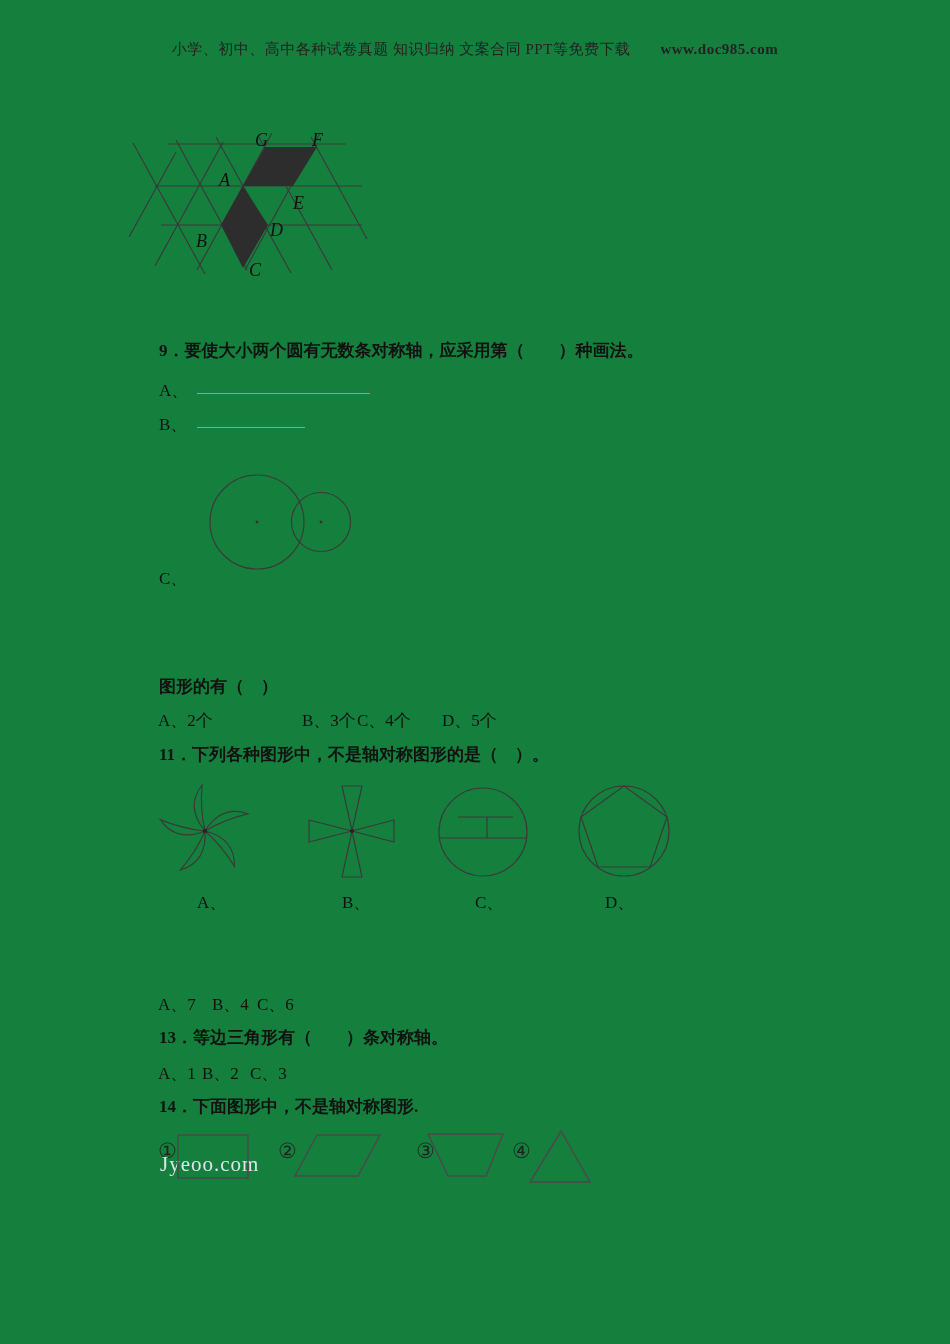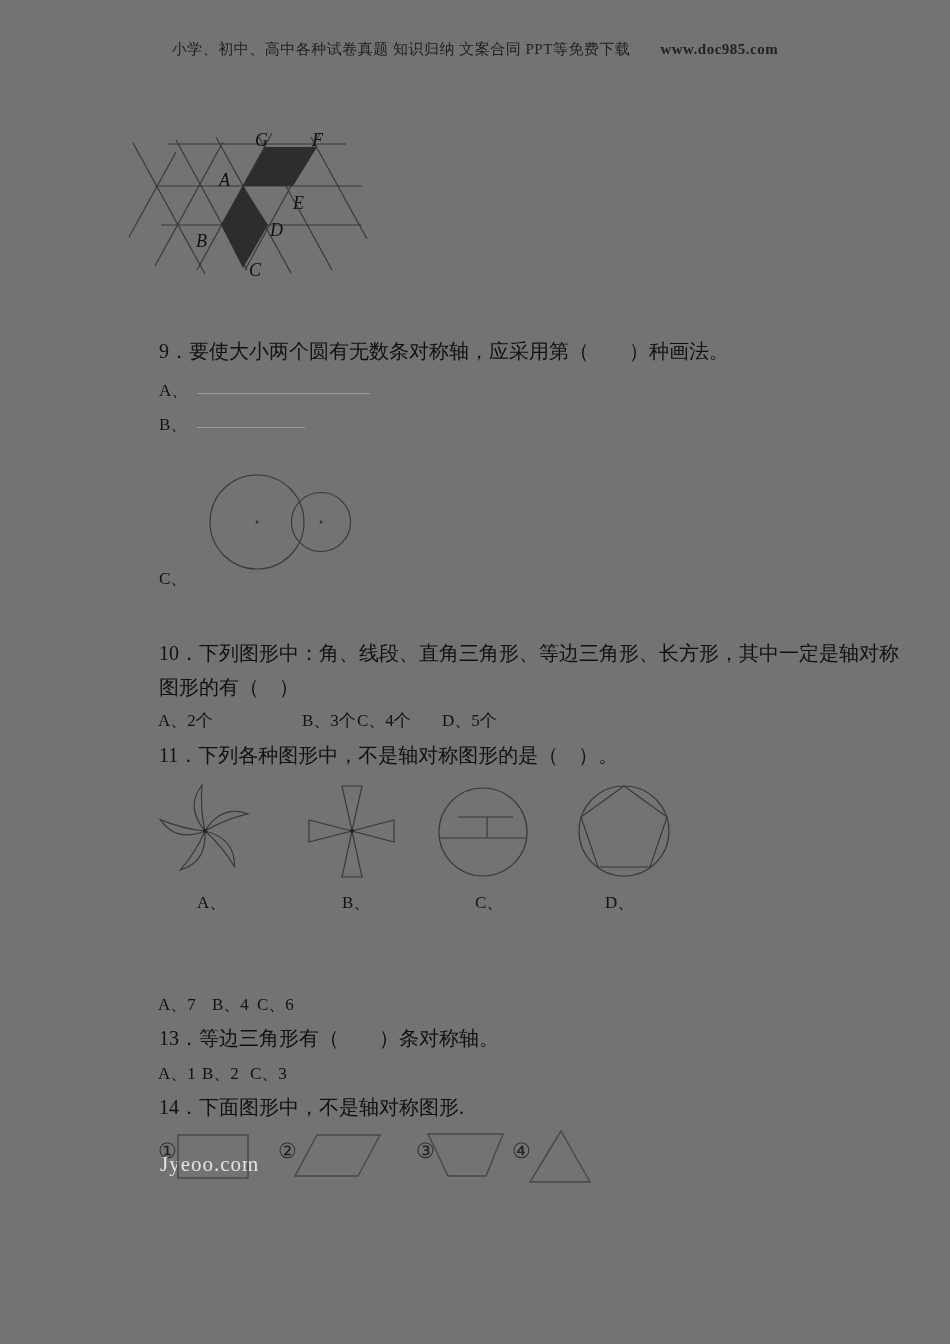--- a/index.html
+++ b/index.html
@@ -1,23 +1,23 @@
 <!DOCTYPE html>
 <html><head>
 <meta charset="utf-8">
 <style>
   html,body{margin:0;padding:0;background:#fff;}
   .page{
-    position:relative;width:950px;height:1344px;background:#737373;overflow:hidden;
+    position:relative;width:950px;height:1344px;background:#15803d;overflow:hidden;
     font-family:"Liberation Serif","DejaVu Serif",serif;color:#1a1a1a;
   }
   .abs{position:absolute;}
   .hdr{top:40px;left:0;right:0;text-align:center;font-size:15px;color:#222;letter-spacing:.5px;white-space:nowrap;}
   .hdr .site{font-weight:bold;margin-left:30px;}
-  .qline{font-size:20px;line-height:20px;white-space:nowrap;color:#111;}
+  .qline{font-size:17px;line-height:20px;white-space:nowrap;color:#111;font-weight:bold;}
   .optline{font-size:17px;line-height:20px;white-space:nowrap;color:#111;}
   .blankline{height:1px;background:#9a9a9a;}
   .figlabel{font-size:17px;color:#111;}
   .wm{font-size:21px;color:#dfe3ea;letter-spacing:1px;}
   .circnum{font-size:21px;color:#222;line-height:21px;}
   svg{display:block;}
   .stroke{fill:none;stroke:#3a3a3a;stroke-width:1.2;}
   .stroke15{fill:none;stroke:#4a4a4a;stroke-width:1.5;}
   .dark{fill:#2d2d2d;stroke:none;}
   .glabel{font-family:"Liberation Serif","DejaVu Serif",serif;font-style:italic;font-size:18px;fill:#111;}
@@ -67,21 +67,20 @@
 
   <svg class="abs" style="left:205px;top:470px;" width="150" height="105" viewBox="0 0 150 105">
     <circle class="stroke" cx="52" cy="52" r="47"></circle>
     <circle class="stroke" cx="116" cy="52" r="29.5"></circle>
     <circle cx="52" cy="52" r="1.4" fill="#333"></circle>
     <circle cx="116" cy="52" r="1.4" fill="#333"></circle>
   </svg>
 
   <div class="abs optline" style="left:159px;top:569px;">C、</div>
 
-  <div class="abs qline" style="left:159px;top:643px;">10．下列图形中：角、线段、直角三角形、等边三角形、长方形，其中一定是轴对称</div>
   <div class="abs qline" style="left:159px;top:677px;">图形的有（　）</div>
   <div class="abs optline" style="left:158px;top:711px;">A、2个</div>
   <div class="abs optline" style="left:263px;top:711px;margin-left:39px;">B、3个</div>
   <div class="abs optline" style="left:357px;top:711px;">C、4个</div>
   <div class="abs optline" style="left:442px;top:711px;">D、5个</div>
 
   <div class="abs qline" style="left:159px;top:745px;">11．下列各种图形中，不是轴对称图形的是（　）。</div>
 
   <svg class="abs" style="left:150px;top:778px;" width="530" height="115" viewBox="0 0 530 115">
 

